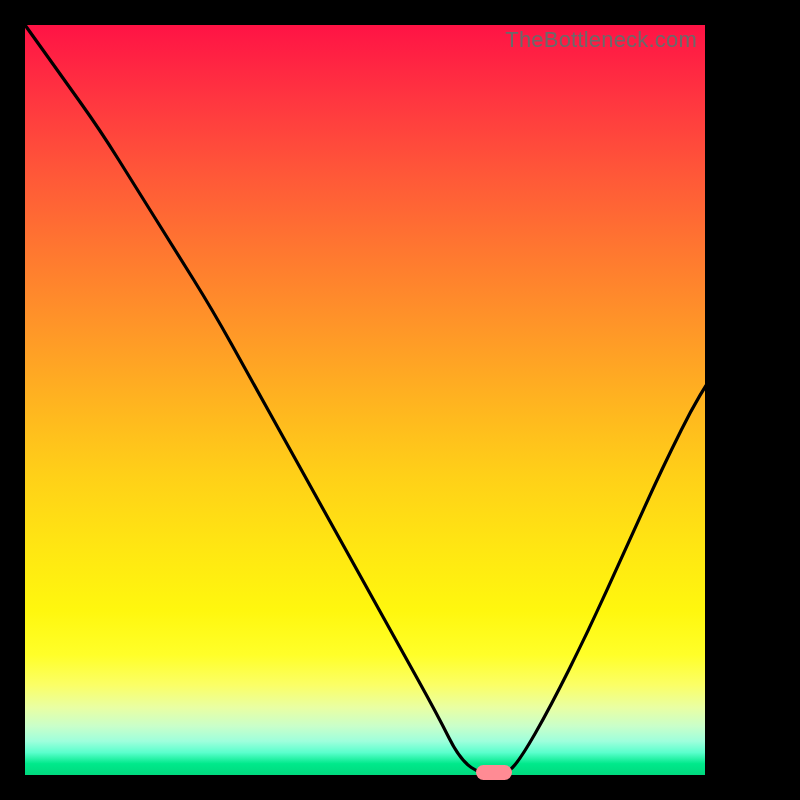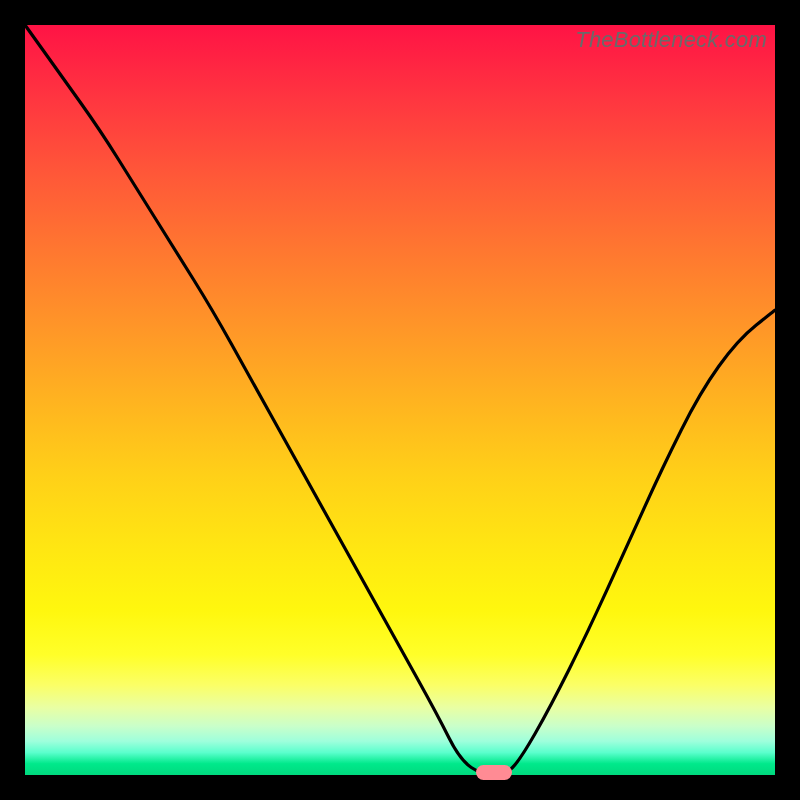--- a/index.html
+++ b/index.html
@@ -14,21 +14,21 @@
   .frame {
     position: relative;
     width: 800px;
     height: 800px;
     background: #000;
   }
   .plot-area {
     position: absolute;
     left: 25px;
     top: 25px;
-    width: 750px;
+    width: 680px;
     height: 750px;
     background: linear-gradient(
       to bottom,
       #ff1345 0%,
       #ff3640 10%,
       #ff5838 20%,
       #ff7730 30%,
       #ff9528 40%,
       #ffb320 50%,
       #ffd018 60%,
@@ -36,21 +36,20 @@
       #fff70e 78%,
       #ffff29 84%,
       #fbff66 88%,
       #e9ffa3 91%,
       #c9ffca 93.5%,
       #9effdc 95.5%,
       #5bffcd 97%,
       #00e98b 98.5%,
       #00d97e 100%
     );
-    font-style: italic;
   }
   .watermark {
     position: absolute;
     top: 2px;
     right: 8px;
     color: #6a6a6a;
     font-size: 22px;
     font-weight: 500;
     letter-spacing: 0.2px;
     z-index: 5;

